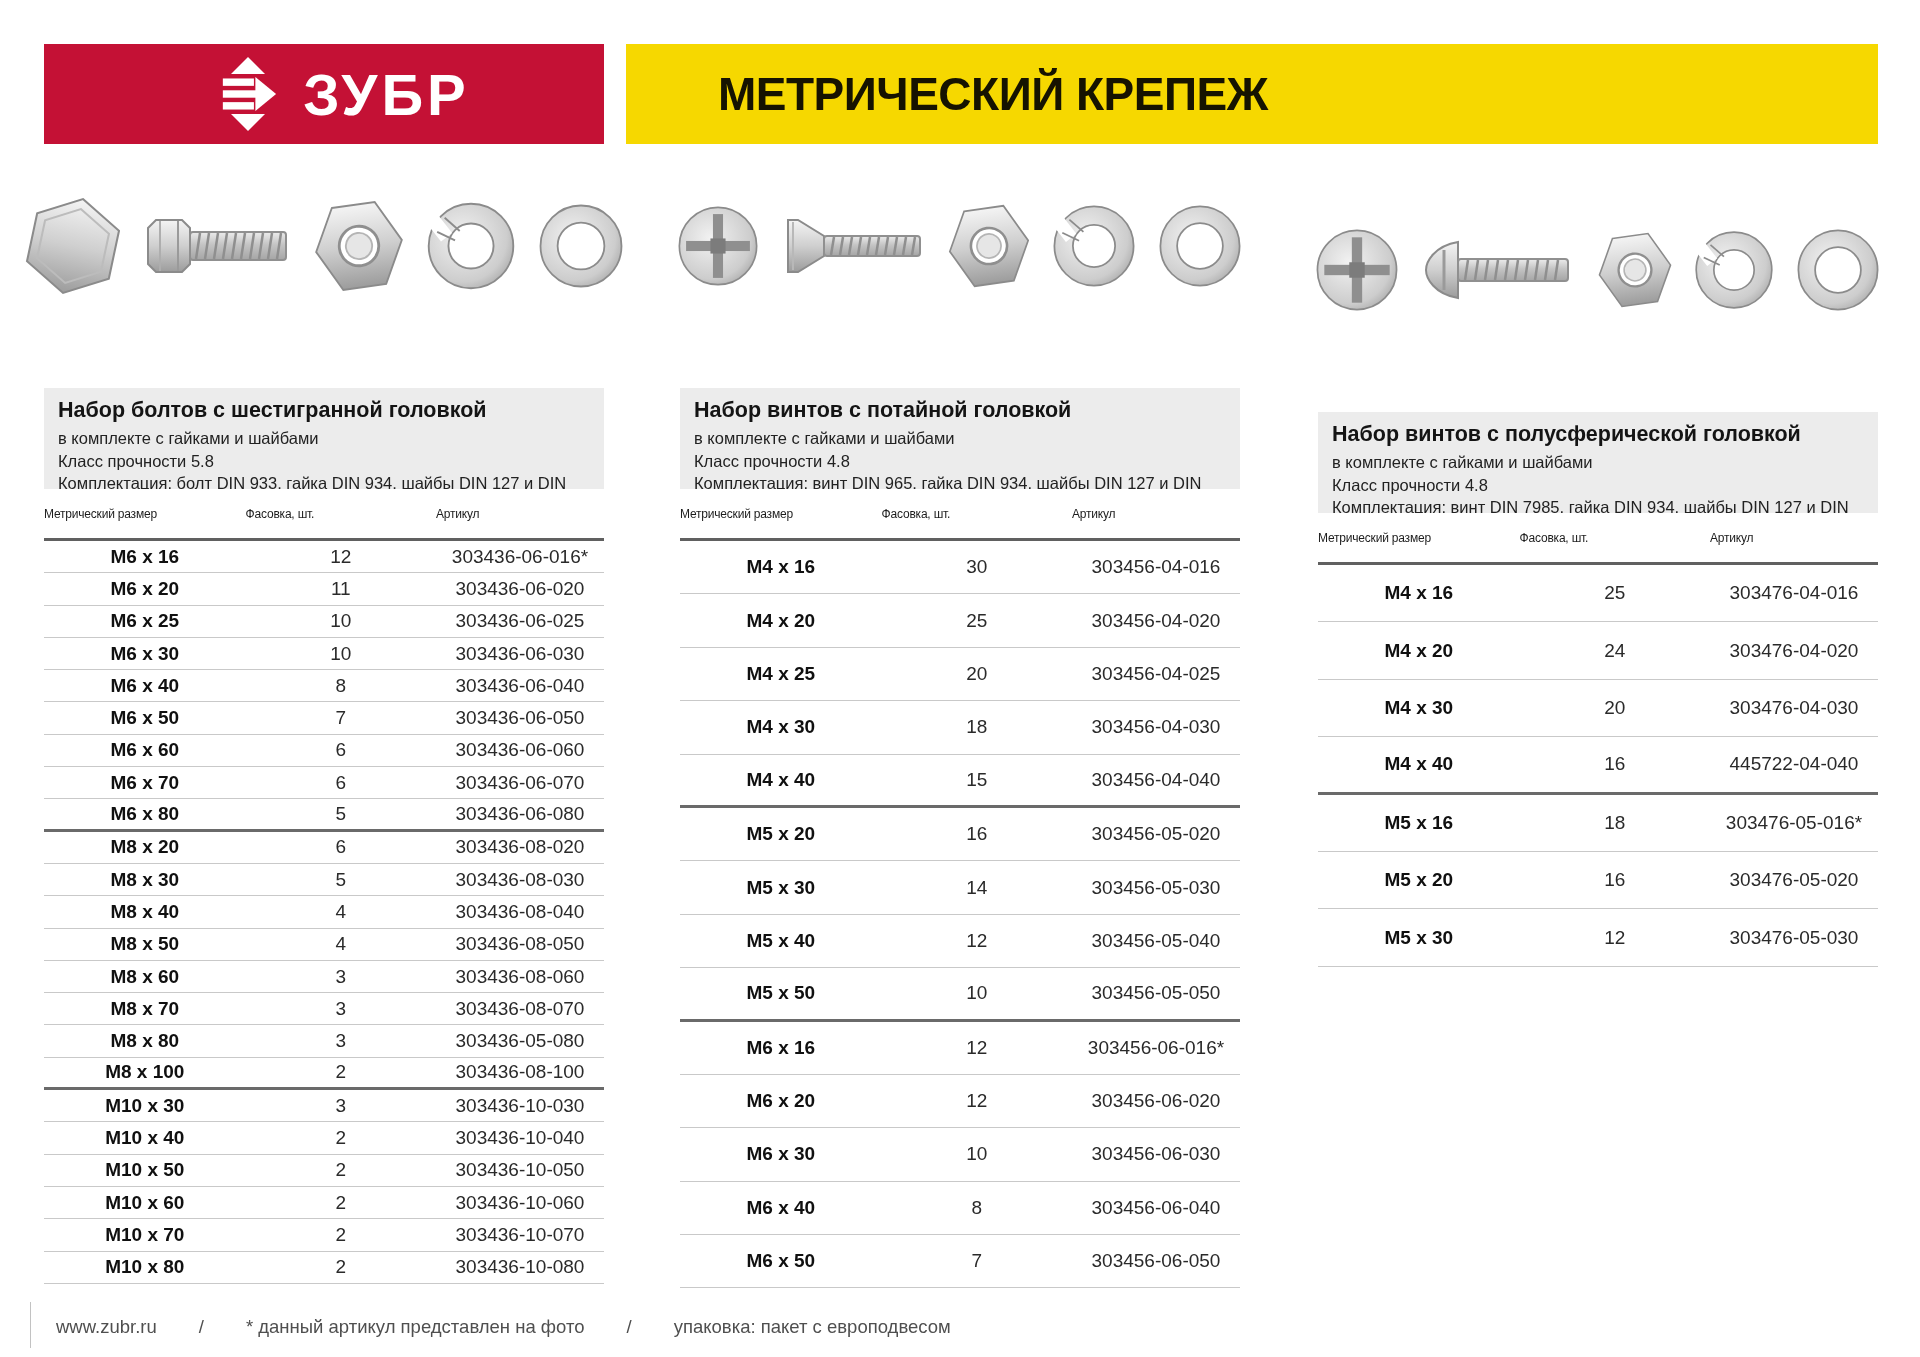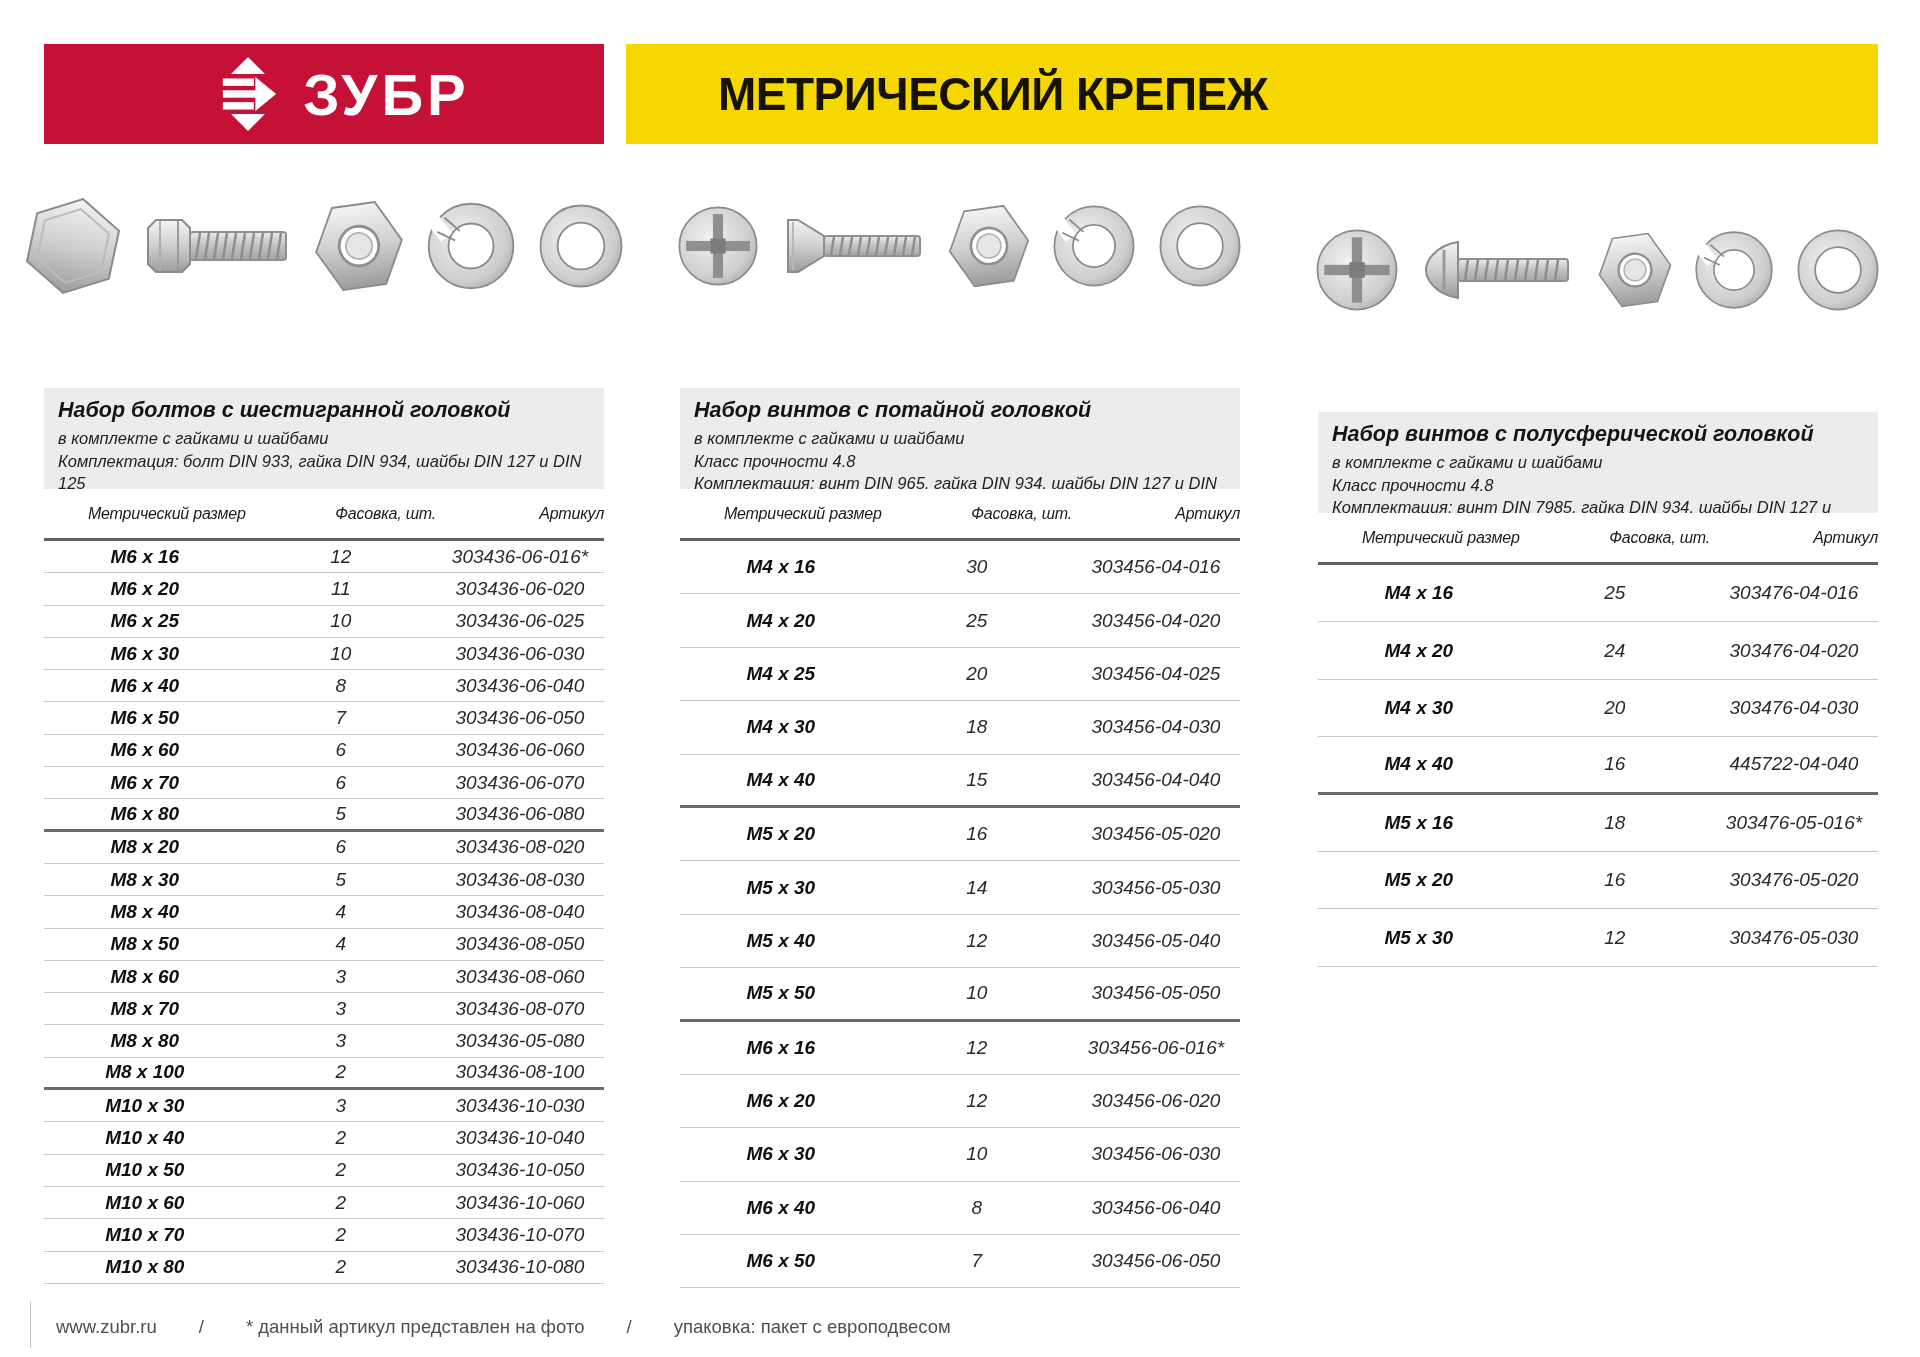--- a/index.html
+++ b/index.html
@@ -8,36 +8,36 @@
 
   
   .brand-box { position: absolute; left: 44px; top: 44px; width: 560px; height: 100px;
                display: flex; align-items: center; justify-content: center; gap: 18px; padding-left: 33px; }
   .brand-text { color: #fff; font-size: 58px; font-weight: bold; letter-spacing: 4px; }
   .title-box { position: absolute; left: 626px; top: 44px; width: 1252px; height: 100px;
                display: flex; align-items: center; padding-left: 92px; }
   .title-text { font-size: 46px; font-weight: bold; color: #161300; letter-spacing: -0.5px; }
 
   
-  .sec { position: absolute; top: 0; width: 560px; height: 1357px; font-style: italic; }
+  .sec { position: absolute; top: 0; width: 560px; height: 1357px; }
   .sec0 { left: 44px; } .sec1 { left: 680px; } .sec2 { left: 1318px; margin-top: 24px; }
 
   .photos { position: absolute; top: 182px; left: 0; width: 100%; height: 128px;
             display: flex; align-items: center; justify-content: center; gap: 18px; }
   .photos svg { flex: 0 0 auto; }
 
   .info { position: absolute; top: 388px; left: 0; width: 100%; height: 101px;
           background: #ececec; padding: 9px 14px; overflow: hidden; }
   .info h2 { font-size: 21.5px; font-weight: bold; color: #141414; line-height: 27px; margin-bottom: 3px; }
   .info p  { font-size: 16.5px; color: #222; line-height: 22.5px; }
 
   .table-wrap { position: absolute; top: 489px; left: 0; width: 100%; }
   .thead { display: grid; grid-template-columns: 36% 34% 30%; height: 52px;
            align-items: center; border-bottom: 3px solid #606060; }
-  .thead span { text-align: right; font-size: 16px; color: #1c1c1c; letter-spacing: -0.2px; }
+  .thead span { text-align: left; font-size: 12px; color: #1c1c1c; letter-spacing: -0.2px; }
   .trow { display: grid; grid-template-columns: 36% 34% 30%;
           align-items: center; border-bottom: 1px solid #c9c9c9; }
   .trow.gbreak { border-bottom: 3px solid #6a6a6a; }
   .trow span { text-align: center; font-size: 19px; color: #2a2a2a; }
   .trow .b { font-weight: bold; color: #101010; }
   .sec0 .trow { height: 32.3px; }
   .sec1 .trow { height: 53.4px; }
   .sec2 .trow { height: 57.4px; }
 
   
@@ -125,20 +125,21 @@
       <line x1="22" y1="20" x2="38" y2="34" stroke="#8b8b8b" stroke-width="2"></line>
     </svg>
     <svg width="90" height="90" viewBox="0 0 100 100">
       <circle cx="50" cy="50" r="45" fill="url(#mr)" stroke="#8b8b8b" stroke-width="2"></circle>
       <circle cx="50" cy="50" r="26" fill="#ffffff" stroke="#8b8b8b" stroke-width="2"></circle>
     </svg>
   </div>
   <div class="info">
     <h2>Набор болтов с шестигранной головкой</h2>
     <p>в комплекте с гайками и шайбами</p>
+    <p>Класс прочности 5.8</p>
     <p>Комплектация: болт DIN 933, гайка DIN 934, шайбы DIN 127 и DIN 125</p>
   </div>
   <div class="table-wrap">
       <div class="thead">
         <span>Метрический размер</span>
         <span>Фасовка, шт.</span>
         <span>Артикул</span>
       </div>
       <div class="trow">
         <span class="b">М6 х 16</span>

